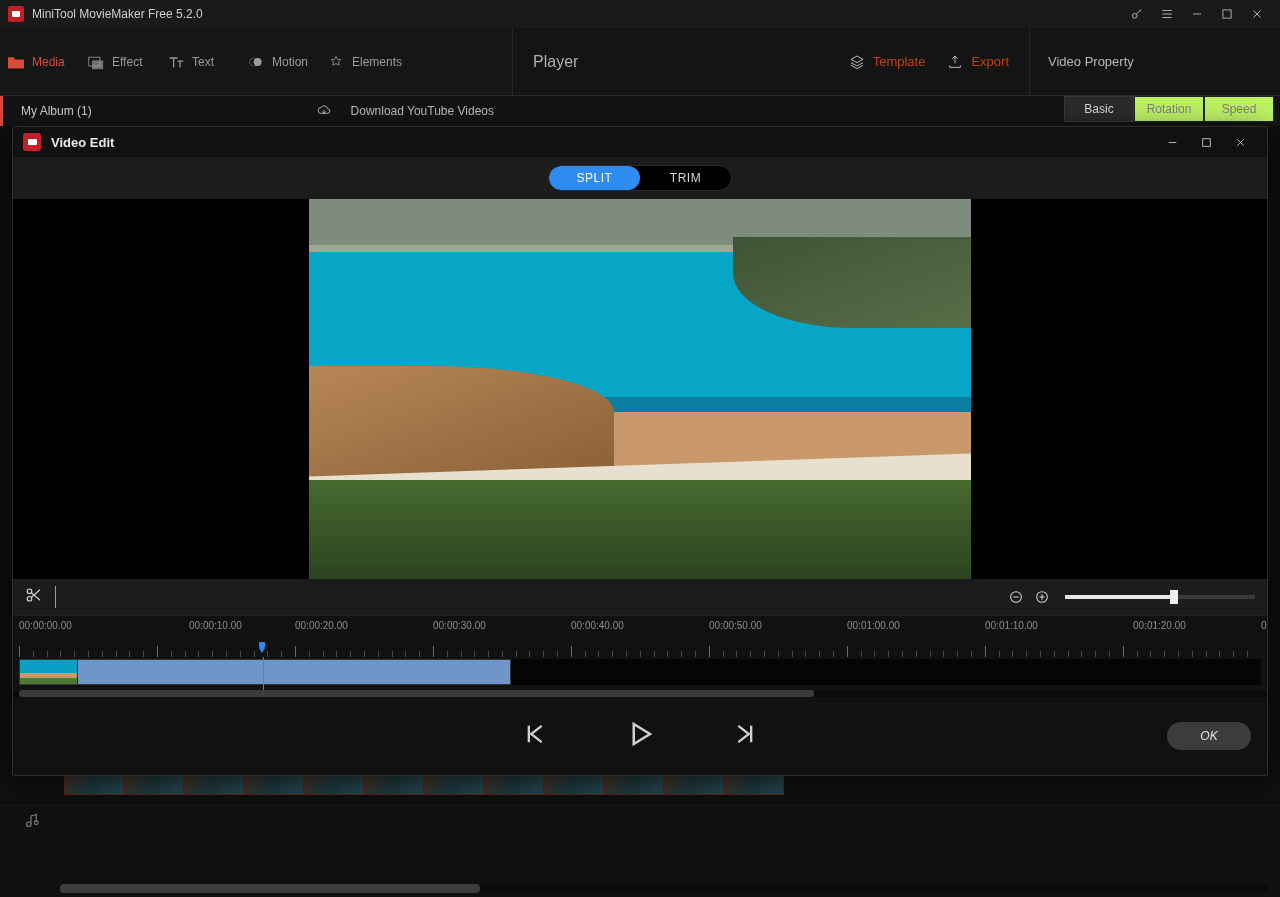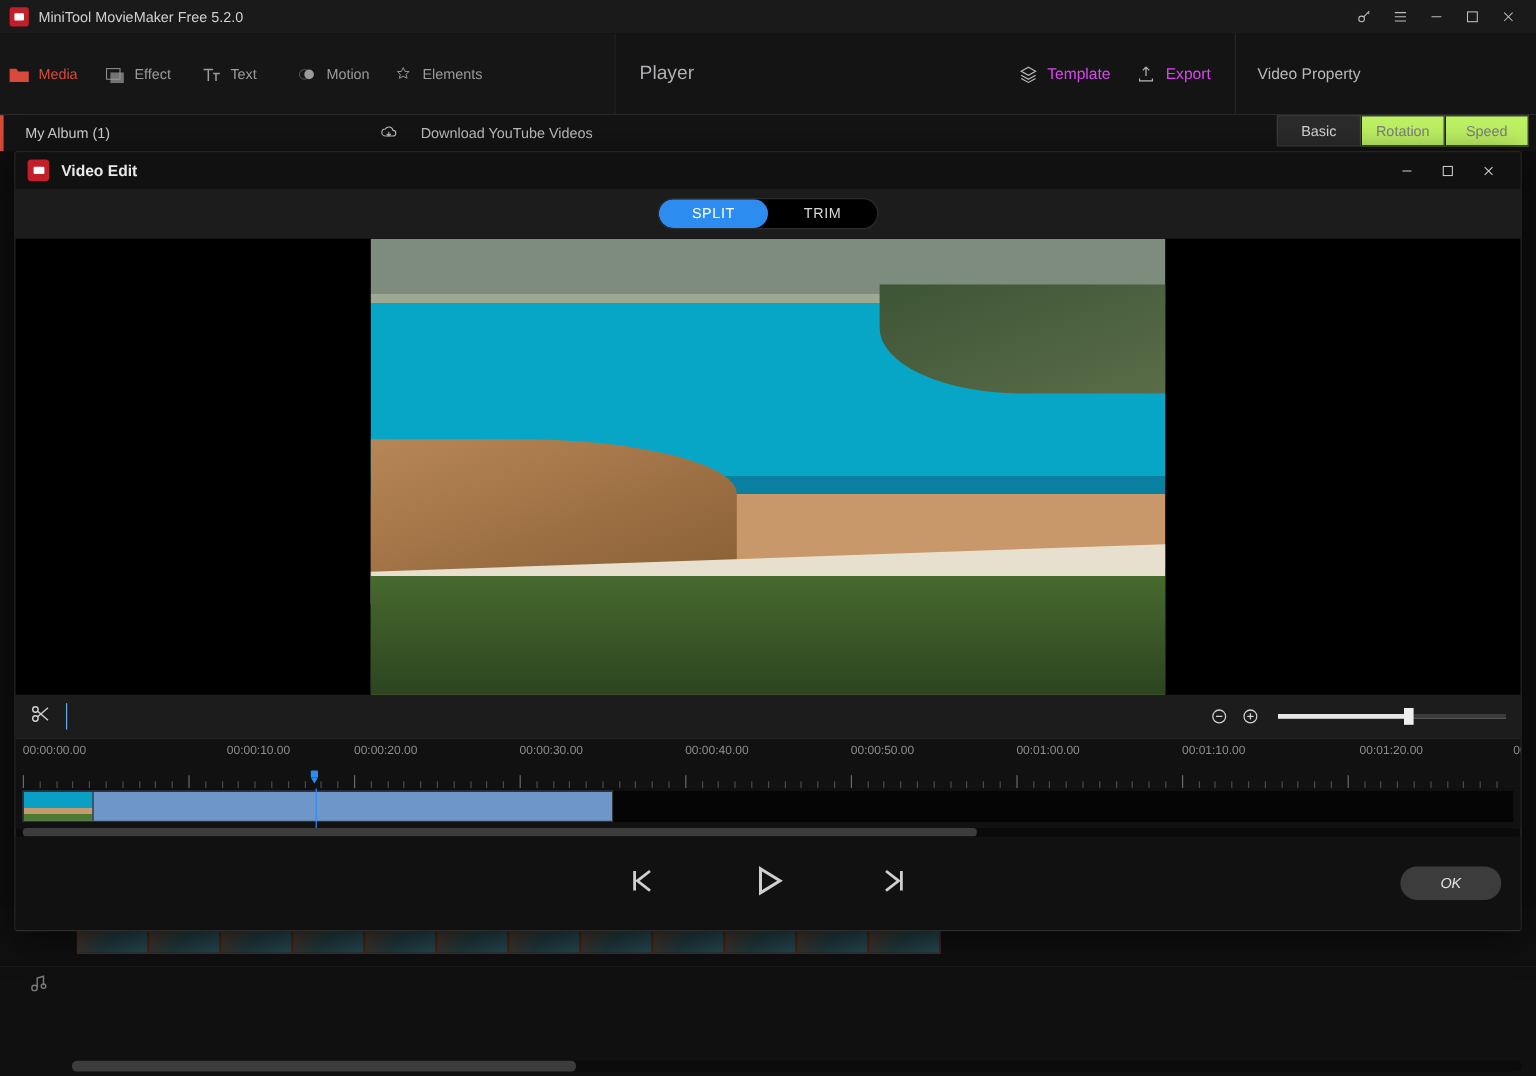--- a/index.html
+++ b/index.html
@@ -17,21 +17,21 @@
 
 .toolbar-row { height:68px; background:#161616; display:flex; border-bottom:1px solid #2a2a2a; }
 .left-tools { width:512px; display:flex; align-items:center; padding:0 6px; gap:0; }
 .toolbtn { width:80px; height:60px; display:flex; flex-direction:row; align-items:center; justify-content:flex-start; gap:6px; font-size:12px; color:#9b9b9b; }
 .toolbtn.active { color:#d84a3a; }
 .toolbtn .ticon { width:20px; height:16px; display:flex; align-items:center; justify-content:center; }
 .toolbtn svg { width:20px; height:16px; fill:currentColor; stroke:currentColor; }
 
 .player-panel { flex:1; display:flex; align-items:center; padding:0 20px; border-left:1px solid #242424; border-right:1px solid #242424; background:#141414;}
 .player-panel .spacer{flex:1;}
-.player-panel .pbtn{display:flex;align-items:center;gap:8px;font-size:13px;color:#d946ef;margin-left:22px;justify-content:space-between;}
+.player-panel .pbtn{display:flex;align-items:center;gap:8px;font-size:13px;color:#c2410c;margin-left:22px;justify-content:space-between;}
 .player-panel svg{width:16px;height:16px;fill:none;stroke:#b9b9b9;stroke-width:1.5;}
 
 .right-panel-hdr { width:250px; display:flex; align-items:center; padding:0 18px; font-size:13px; color:#b9b9b9; background:#141414;}
 
 .subrow { height:30px; background:#141414; display:flex; }
 .subrow .album { width:512px; display:flex; align-items:center; padding:0 18px; font-size:12px; color:#d0d0d0; border-left:3px solid #d84a3a; }
 .subrow .album .spacer{flex:1;}
 .subrow .album .dl{display:flex;align-items:center;gap:20px;color:#bdbdbd;}
 .subrow .album svg{width:14px;height:14px;fill:none;stroke:#bdbdbd;stroke-width:1.6;}
 .subrow .proptabs{flex:1; display:flex; justify-content:flex-end; padding-right:6px;}

